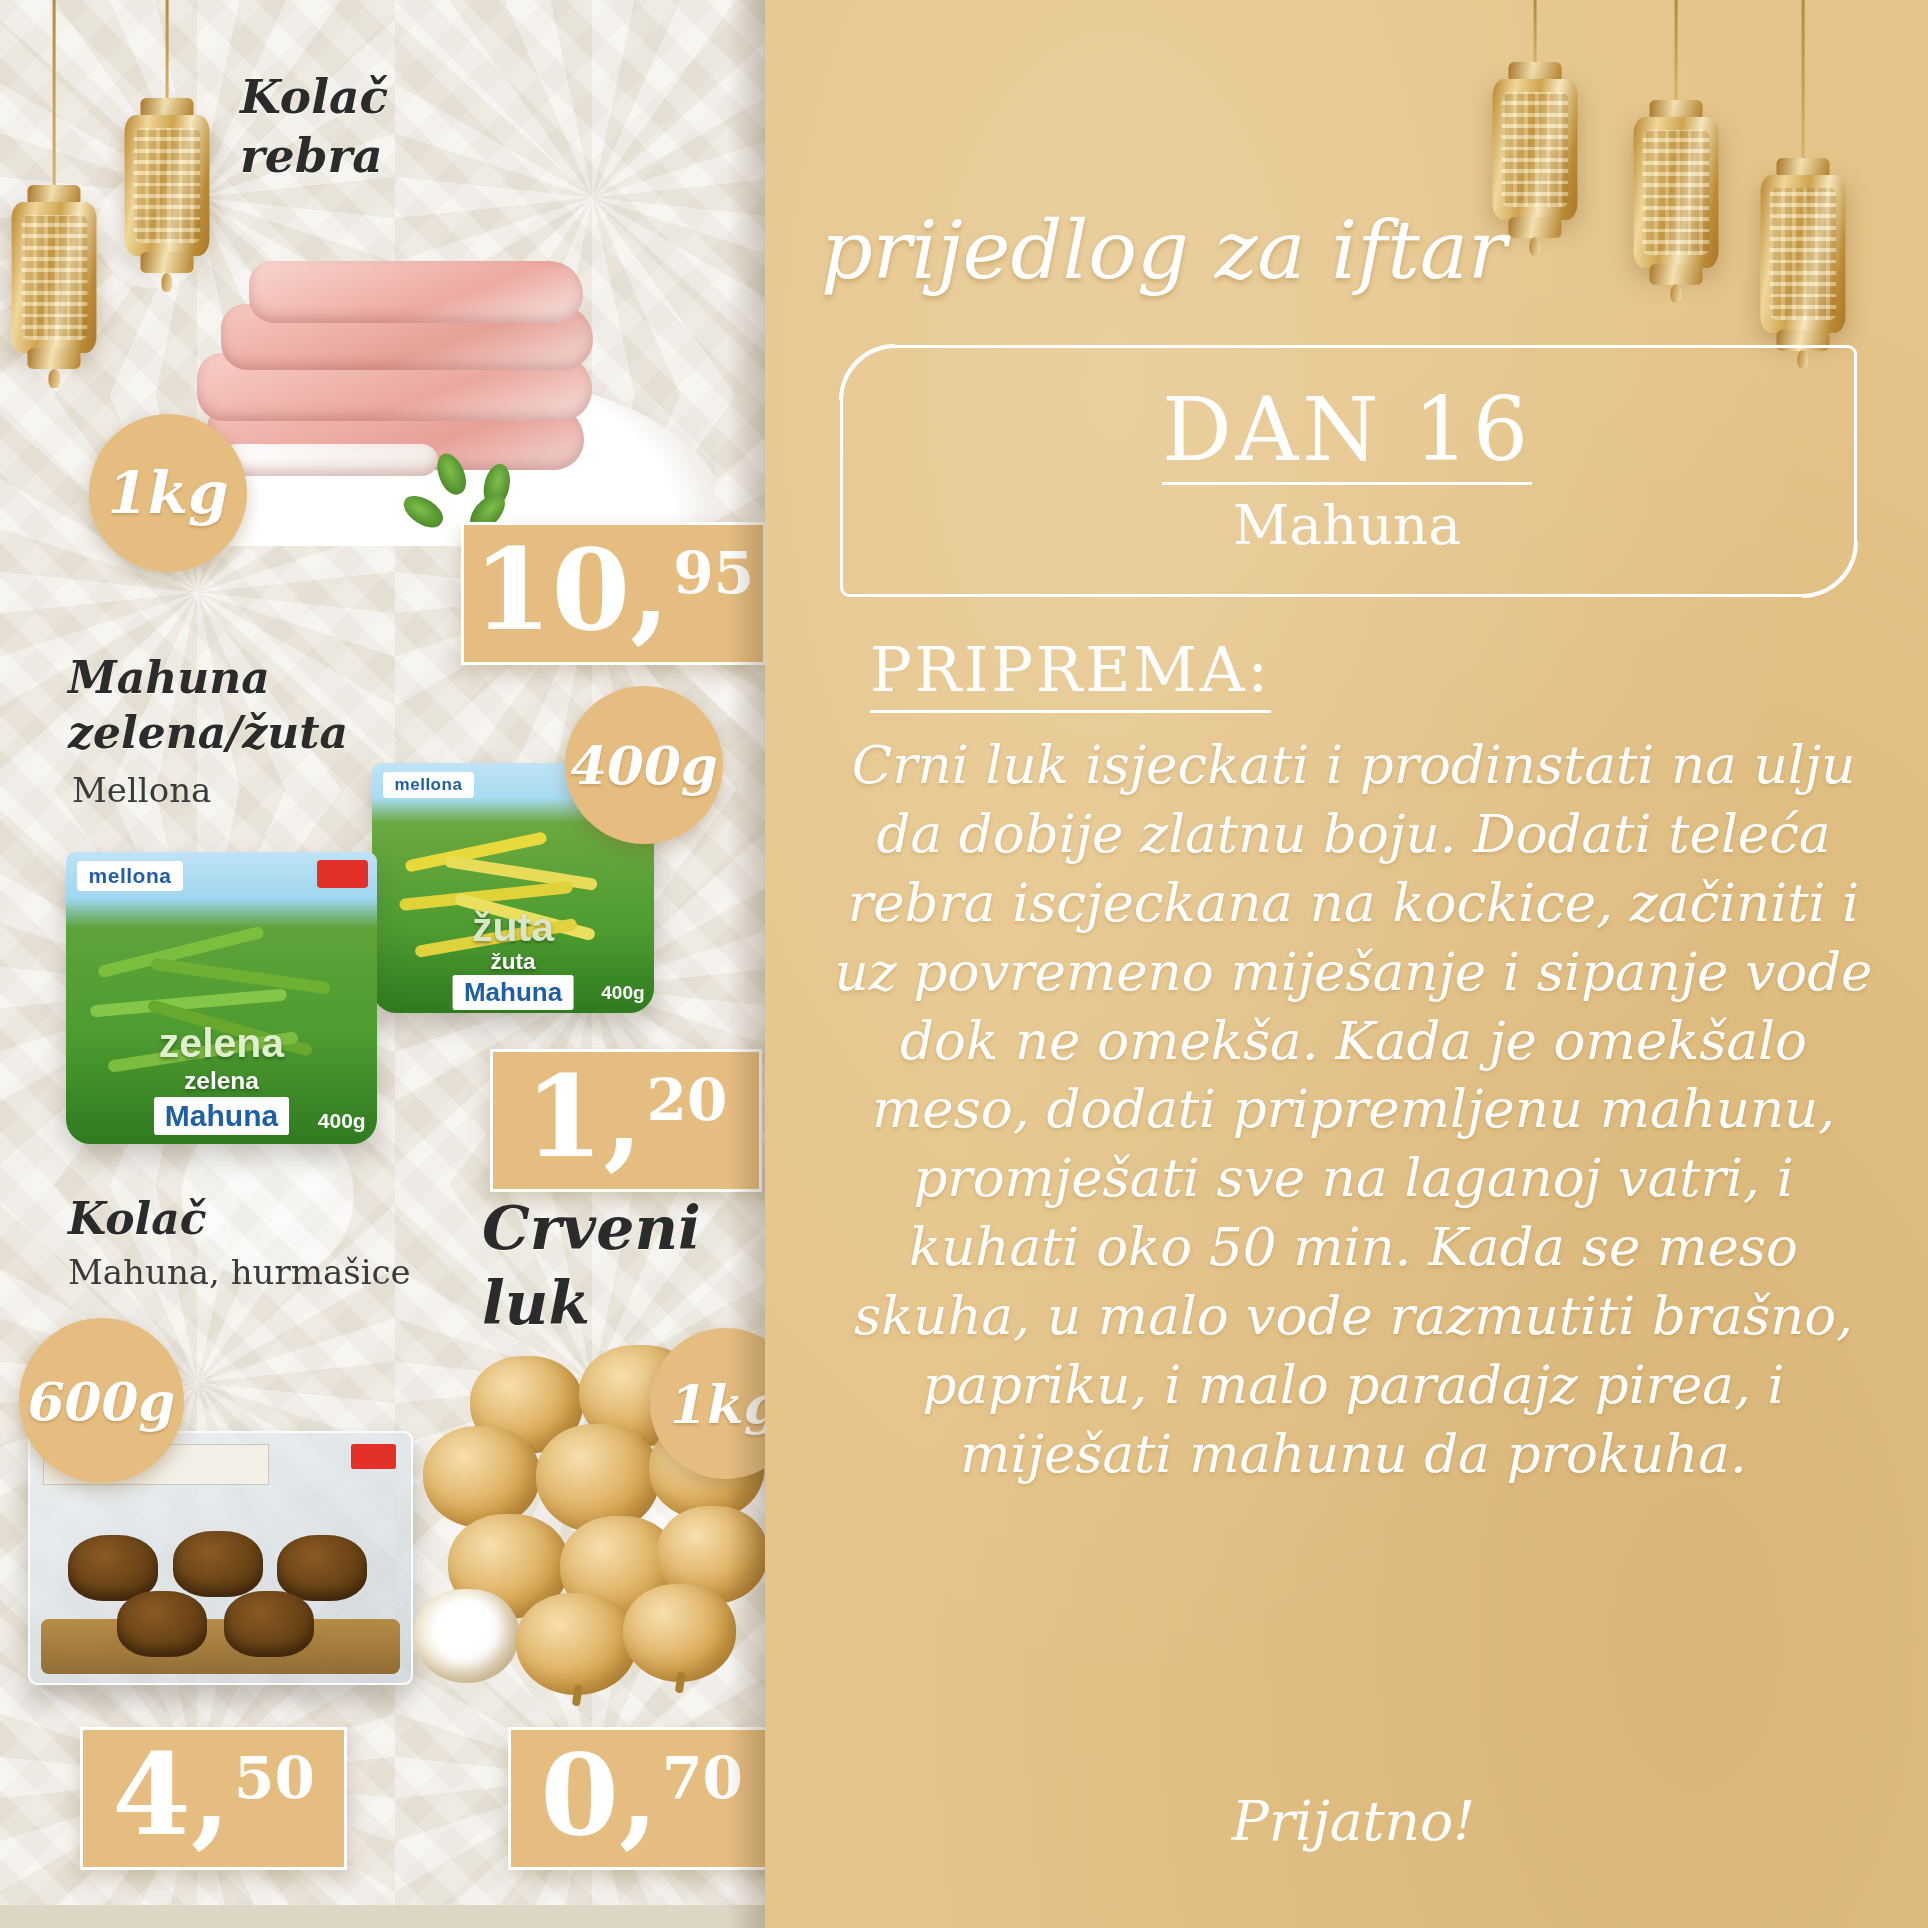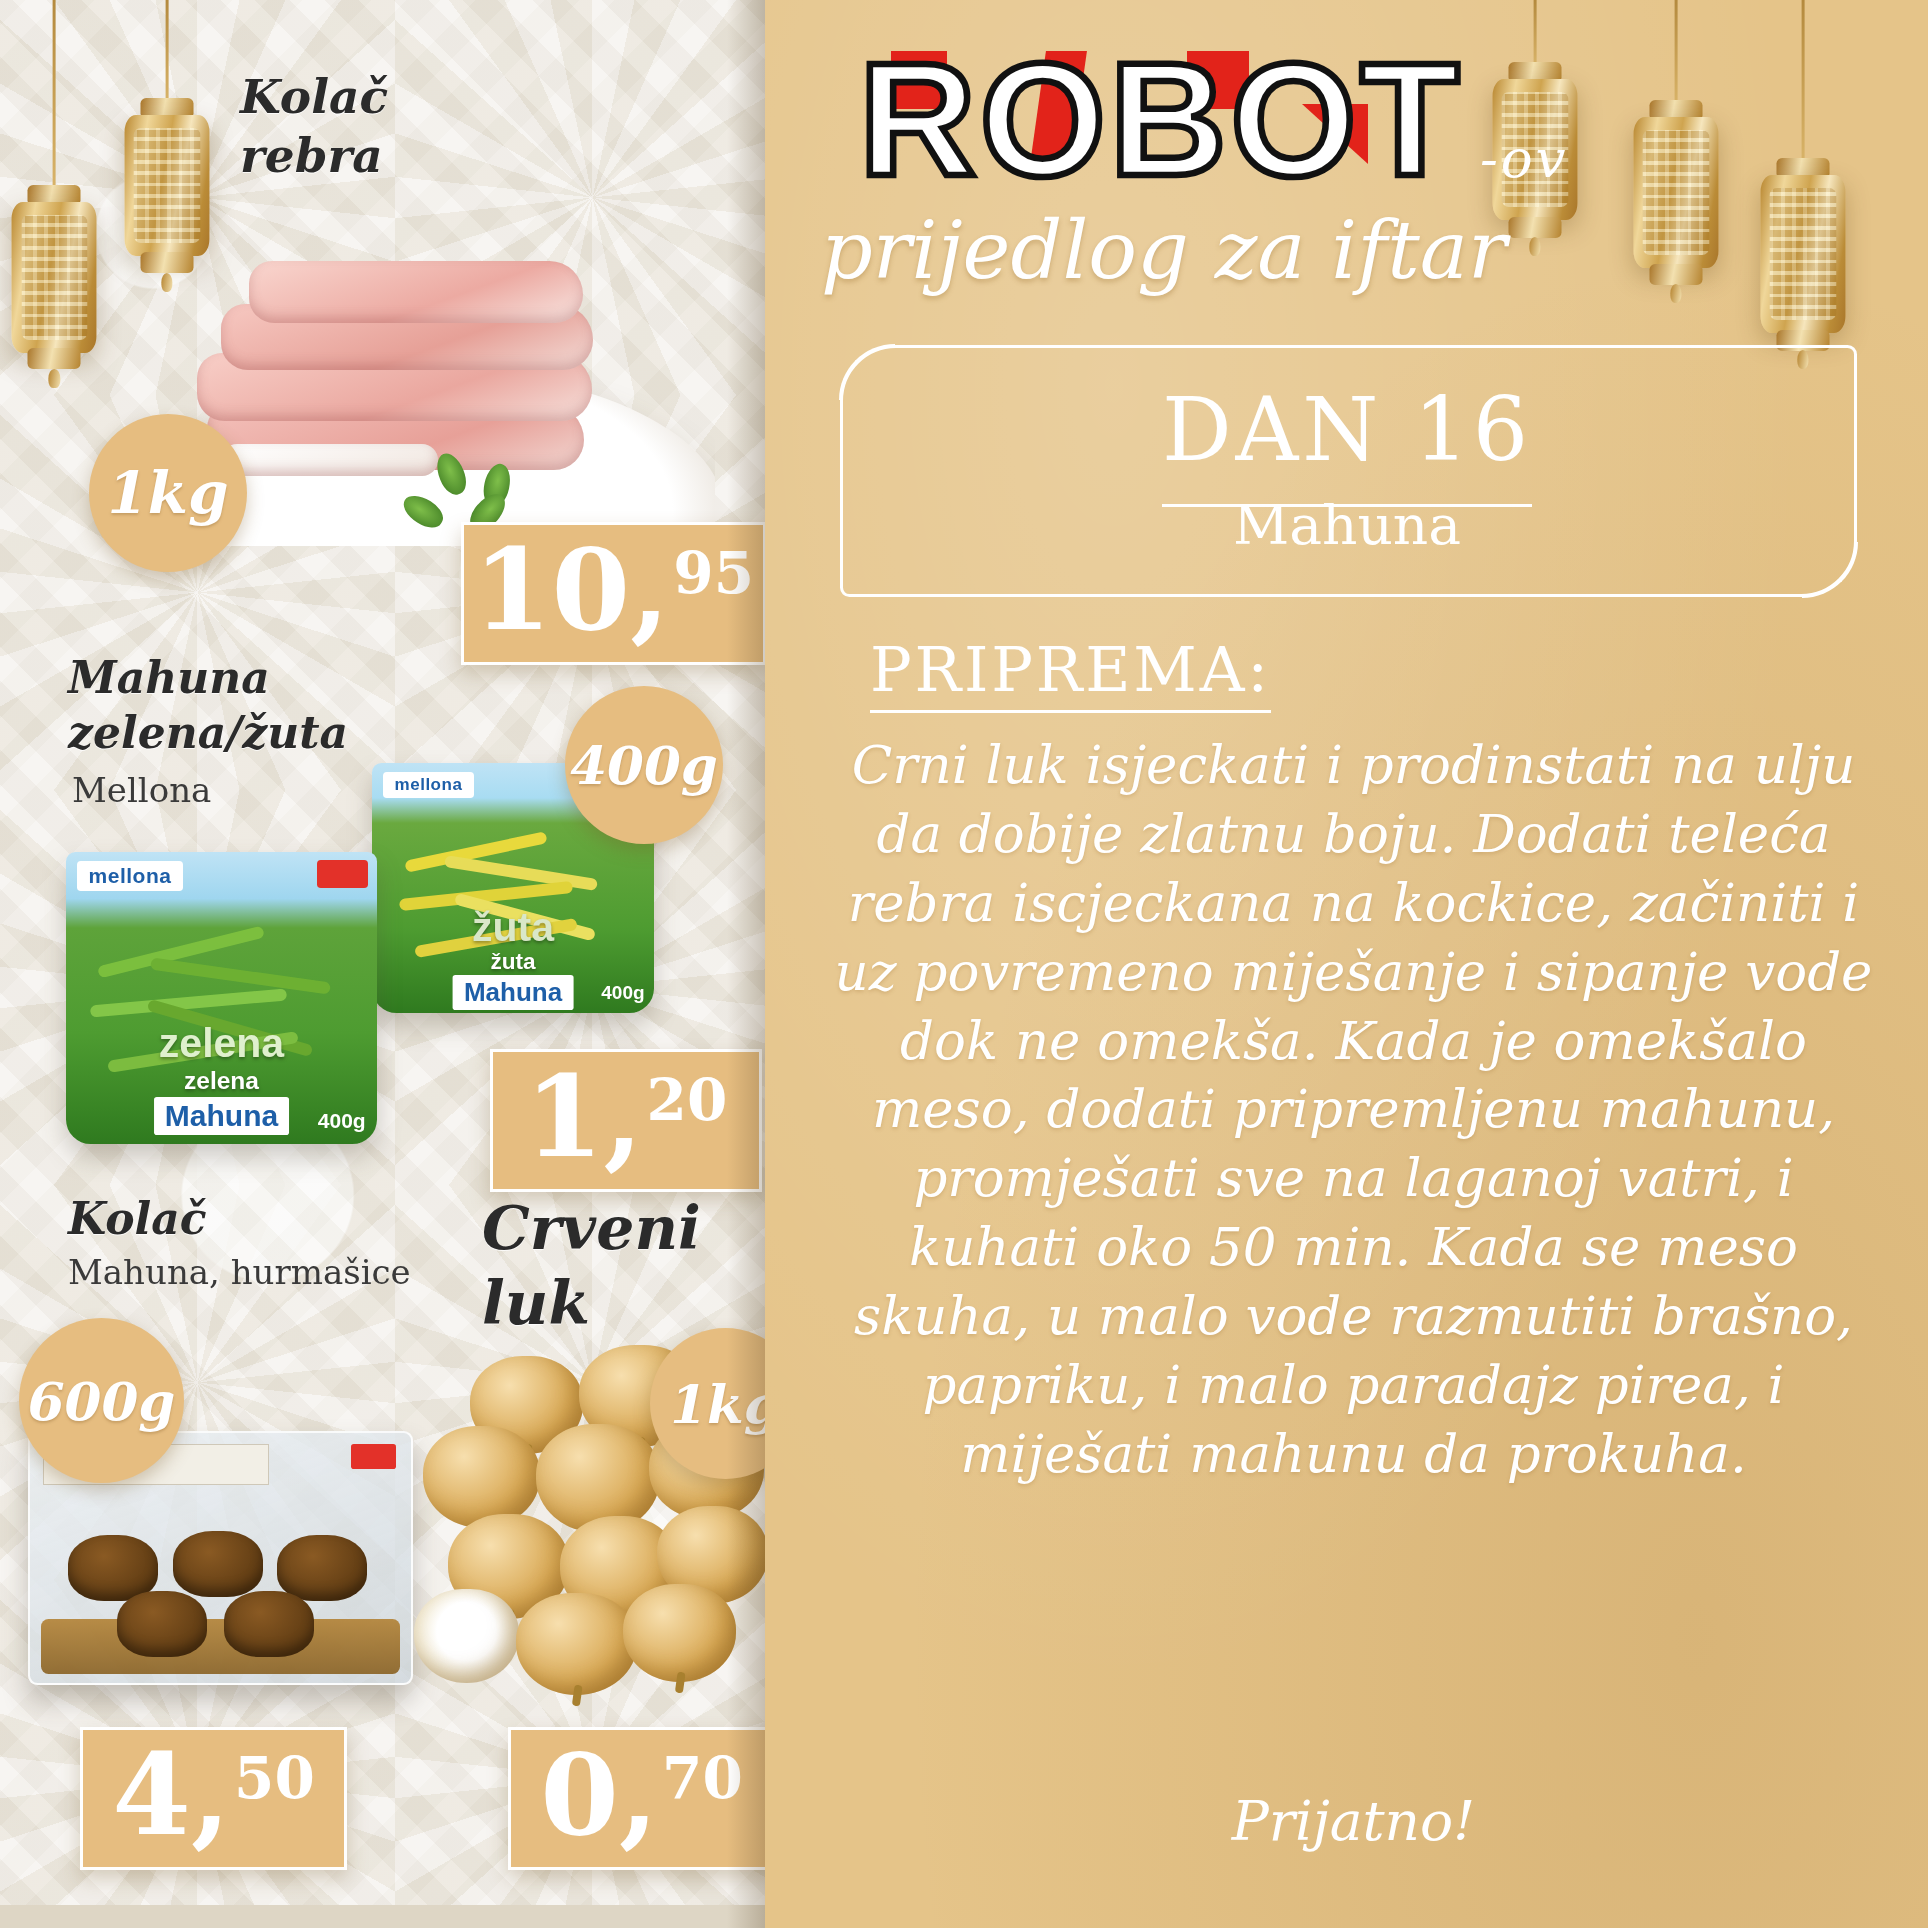--- a/index.html
+++ b/index.html
@@ -424,21 +424,21 @@
     left: 0; right: 0;
     top: 34px;
     text-align: center;
     font-family: "DejaVu Serif", serif;
     font-size: 87px;
     color: #ffffff;
     letter-spacing: 3.8px;
   }
   .day-title span {
     border-bottom: 3.8px solid #ffffff;
-    padding-bottom: 23px;
+    padding-bottom: 1px;
   }
   .day-sub {
     position: absolute;
     left: 0; right: 0;
     top: 149px;
     text-align: center;
     font-family: "DejaVu Serif", serif;
     font-size: 55px;
     color: #ffffff;
   }
@@ -679,28 +679,20 @@
       <div class="finial" style="top:284px;"></div>
     </div>
     <div class="lantern" style="left:993px; top:0; height:395px;">
       <div class="cord" style="height:162px;"></div>
       <div class="cap" style="top:158px;"></div>
       <div class="body" style="top:175px; height:158px;"></div>
       <div class="foot" style="top:330px;"></div>
       <div class="finial" style="top:350px;"></div>
     </div>
 
-    <div class="logo-wrap">
-      <div class="logo-accent" style="left:32px; top:13px; width:56px; height:58px;"></div>
-      <div class="logo-accent" style="left:179px; top:13px; width:41px; height:113px; transform:skewX(-8deg);"></div>
-      <div class="logo-accent" style="left:328px; top:13px; width:62px; height:58px;"></div>
-      <div class="logo-accent" style="left:443px; top:66px; width:66px; height:60px; clip-path:polygon(0 0,100% 0,100% 100%);"></div>
-      <div class="logo-letters">ROBOT</div>
-      <div class="logo-ov">-ov</div>
-    </div>
 
     <div class="tagline">prijedlog za iftar</div>
 
     <div class="day-frame"></div>
     <div class="day-title" style="top:379px;">
       <span>DAN 16</span>
     </div>
     <div class="day-sub" style="top:493px;">Mahuna</div>
 
     <div class="prep-heading">PRIPREMA:</div>

